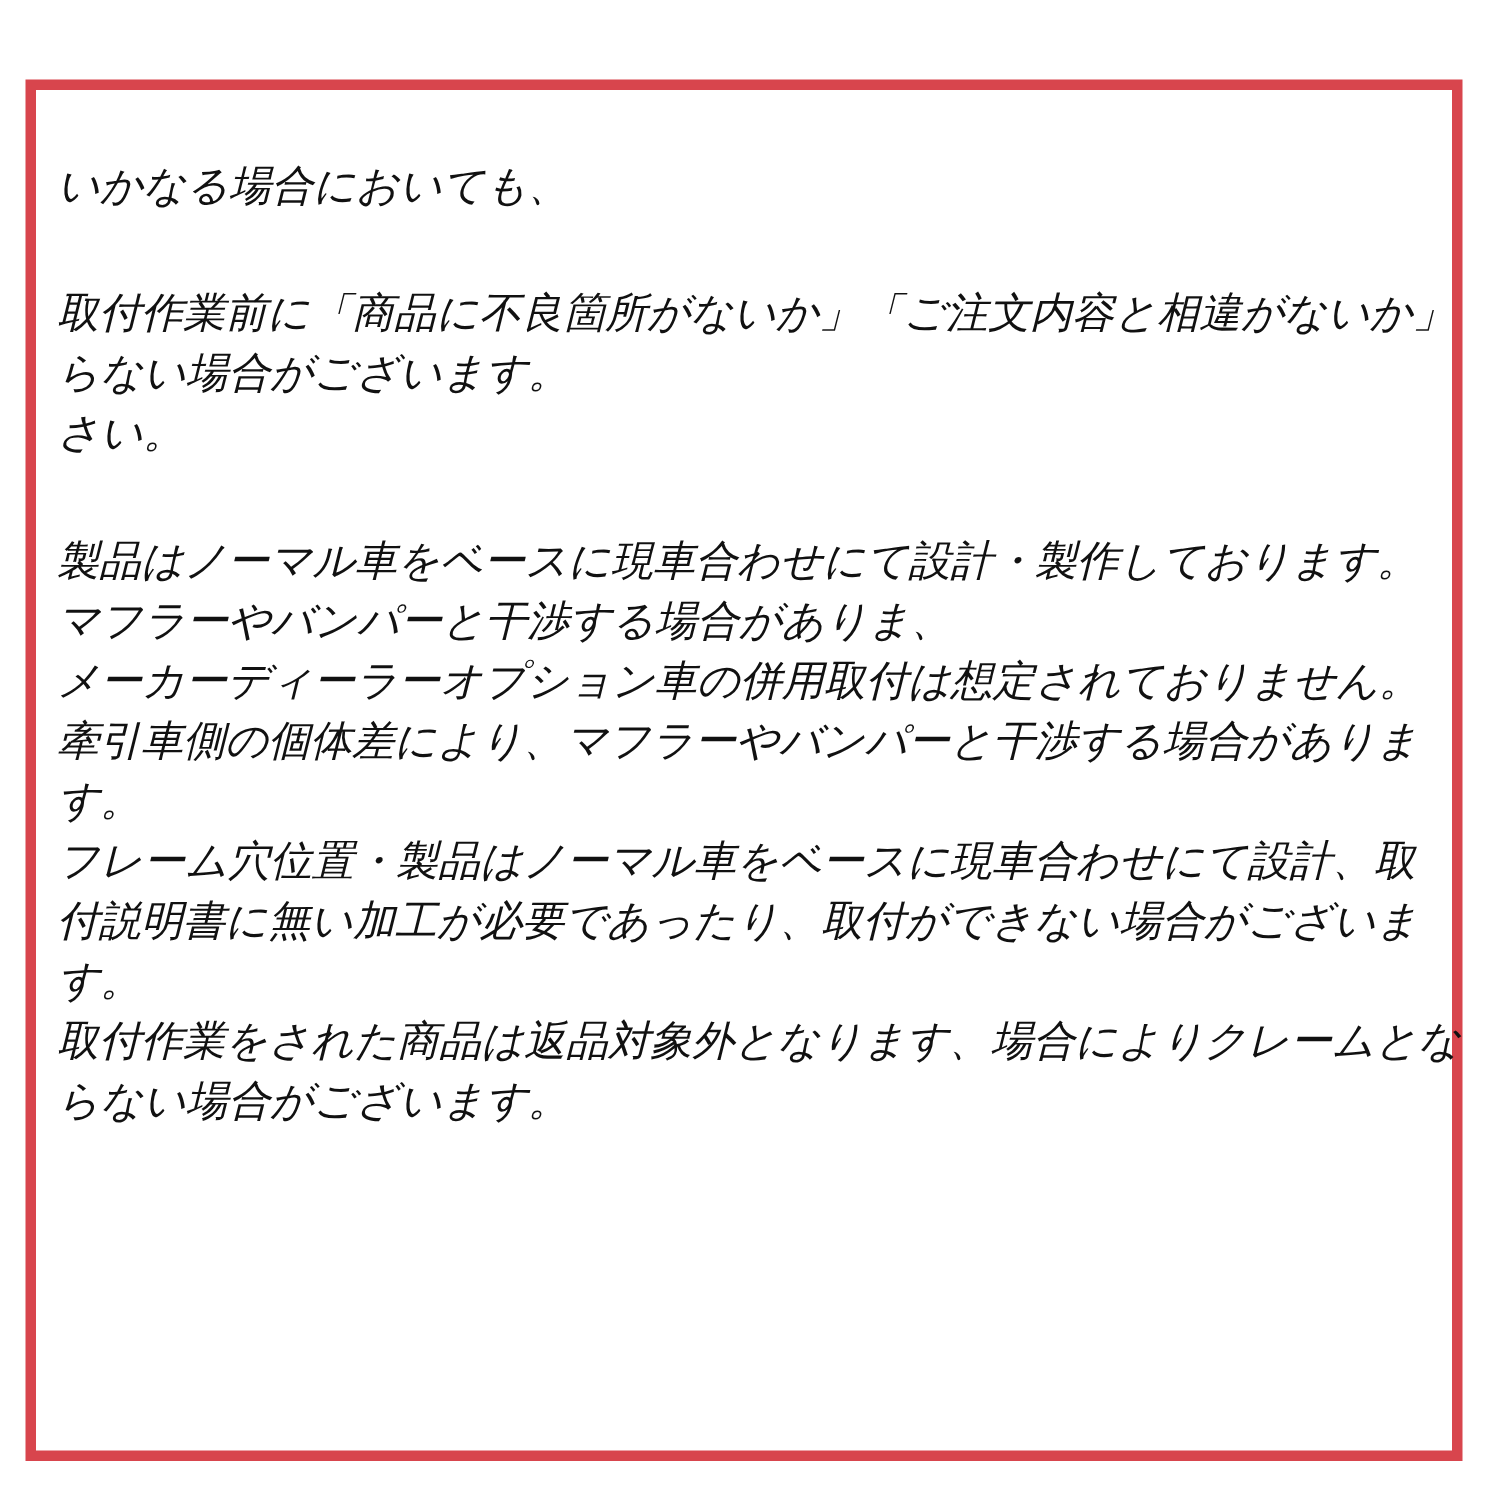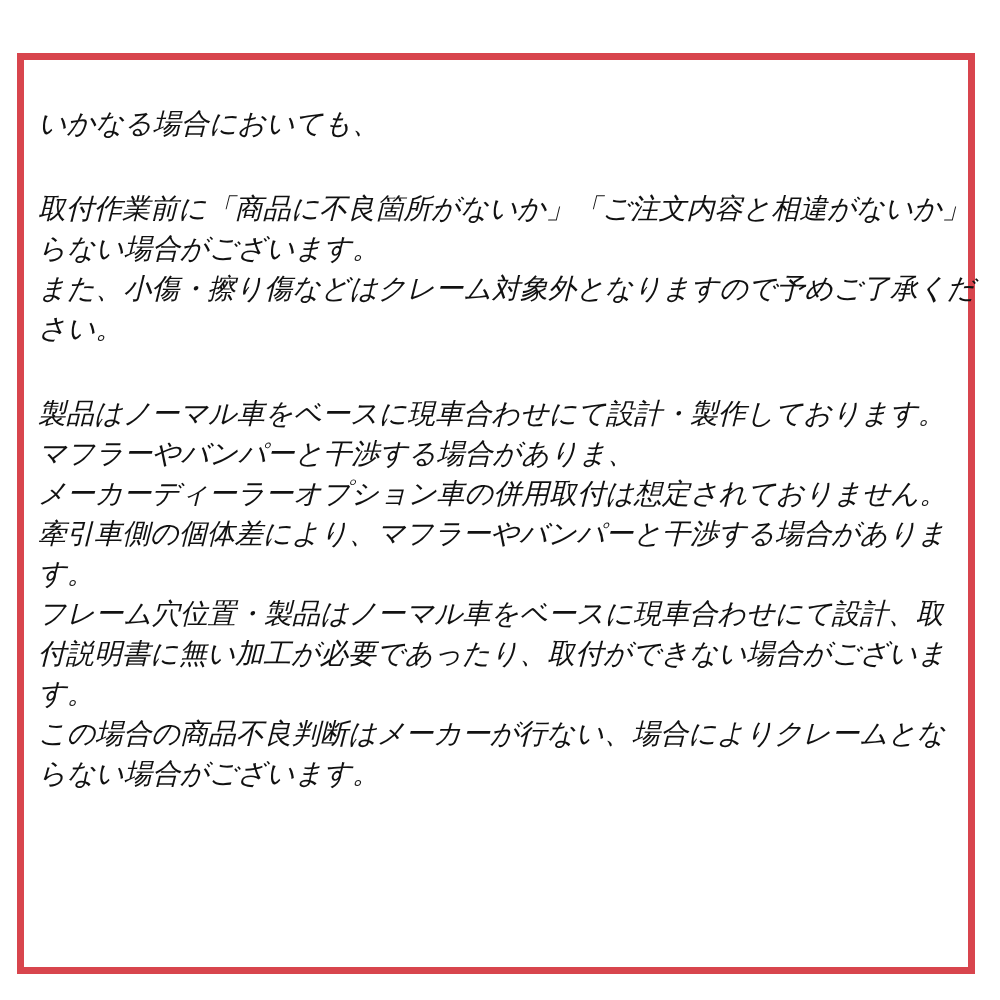--- a/index.html
+++ b/index.html
@@ -77,31 +77,30 @@
 
   <div class="content">
 
     <div class="para">
       <div class="line">いかなる場合においても、</div>
     </div>
 
     <div class="para">
       <div class="line">取付作業前に「商品に不良箇所がないか」「ご注文内容と相違がないか」</div>
       <div class="line">らない場合がございます。</div>
-      <div class="line">また、小傷・擦り傷などはクレーム対象外となりますので予めご了承くだ</div>
       <div class="line">さい。</div>
     </div>
 
     <div class="para">
       <div class="line">製品はノーマル車をベースに現車合わせにて設計・製作しております。</div>
       <div class="line">マフラーやバンパーと干渉する場合がありま、</div>
       <div class="line">メーカーディーラーオプション車の併用取付は想定されておりません。</div>
       <div class="line">牽引車側の個体差により、マフラーやバンパーと干渉する場合がありま</div>
       <div class="line">す。</div>
       <div class="line">フレーム穴位置・製品はノーマル車をベースに現車合わせにて設計、取</div>
       <div class="line">付説明書に無い加工が必要であったり、取付ができない場合がございま</div>
       <div class="line">す。</div>
-      <div class="line">この場合の商品不良判断はメーカーが行ない、場合によりクレームとな</div>
+      <div class="line">取付作業をされた商品は返品対象外となります、場合によりクレームとな</div>
       <div class="line">らない場合がございます。</div>
     </div>
 
   </div>
 </div>
 
 </body></html>

